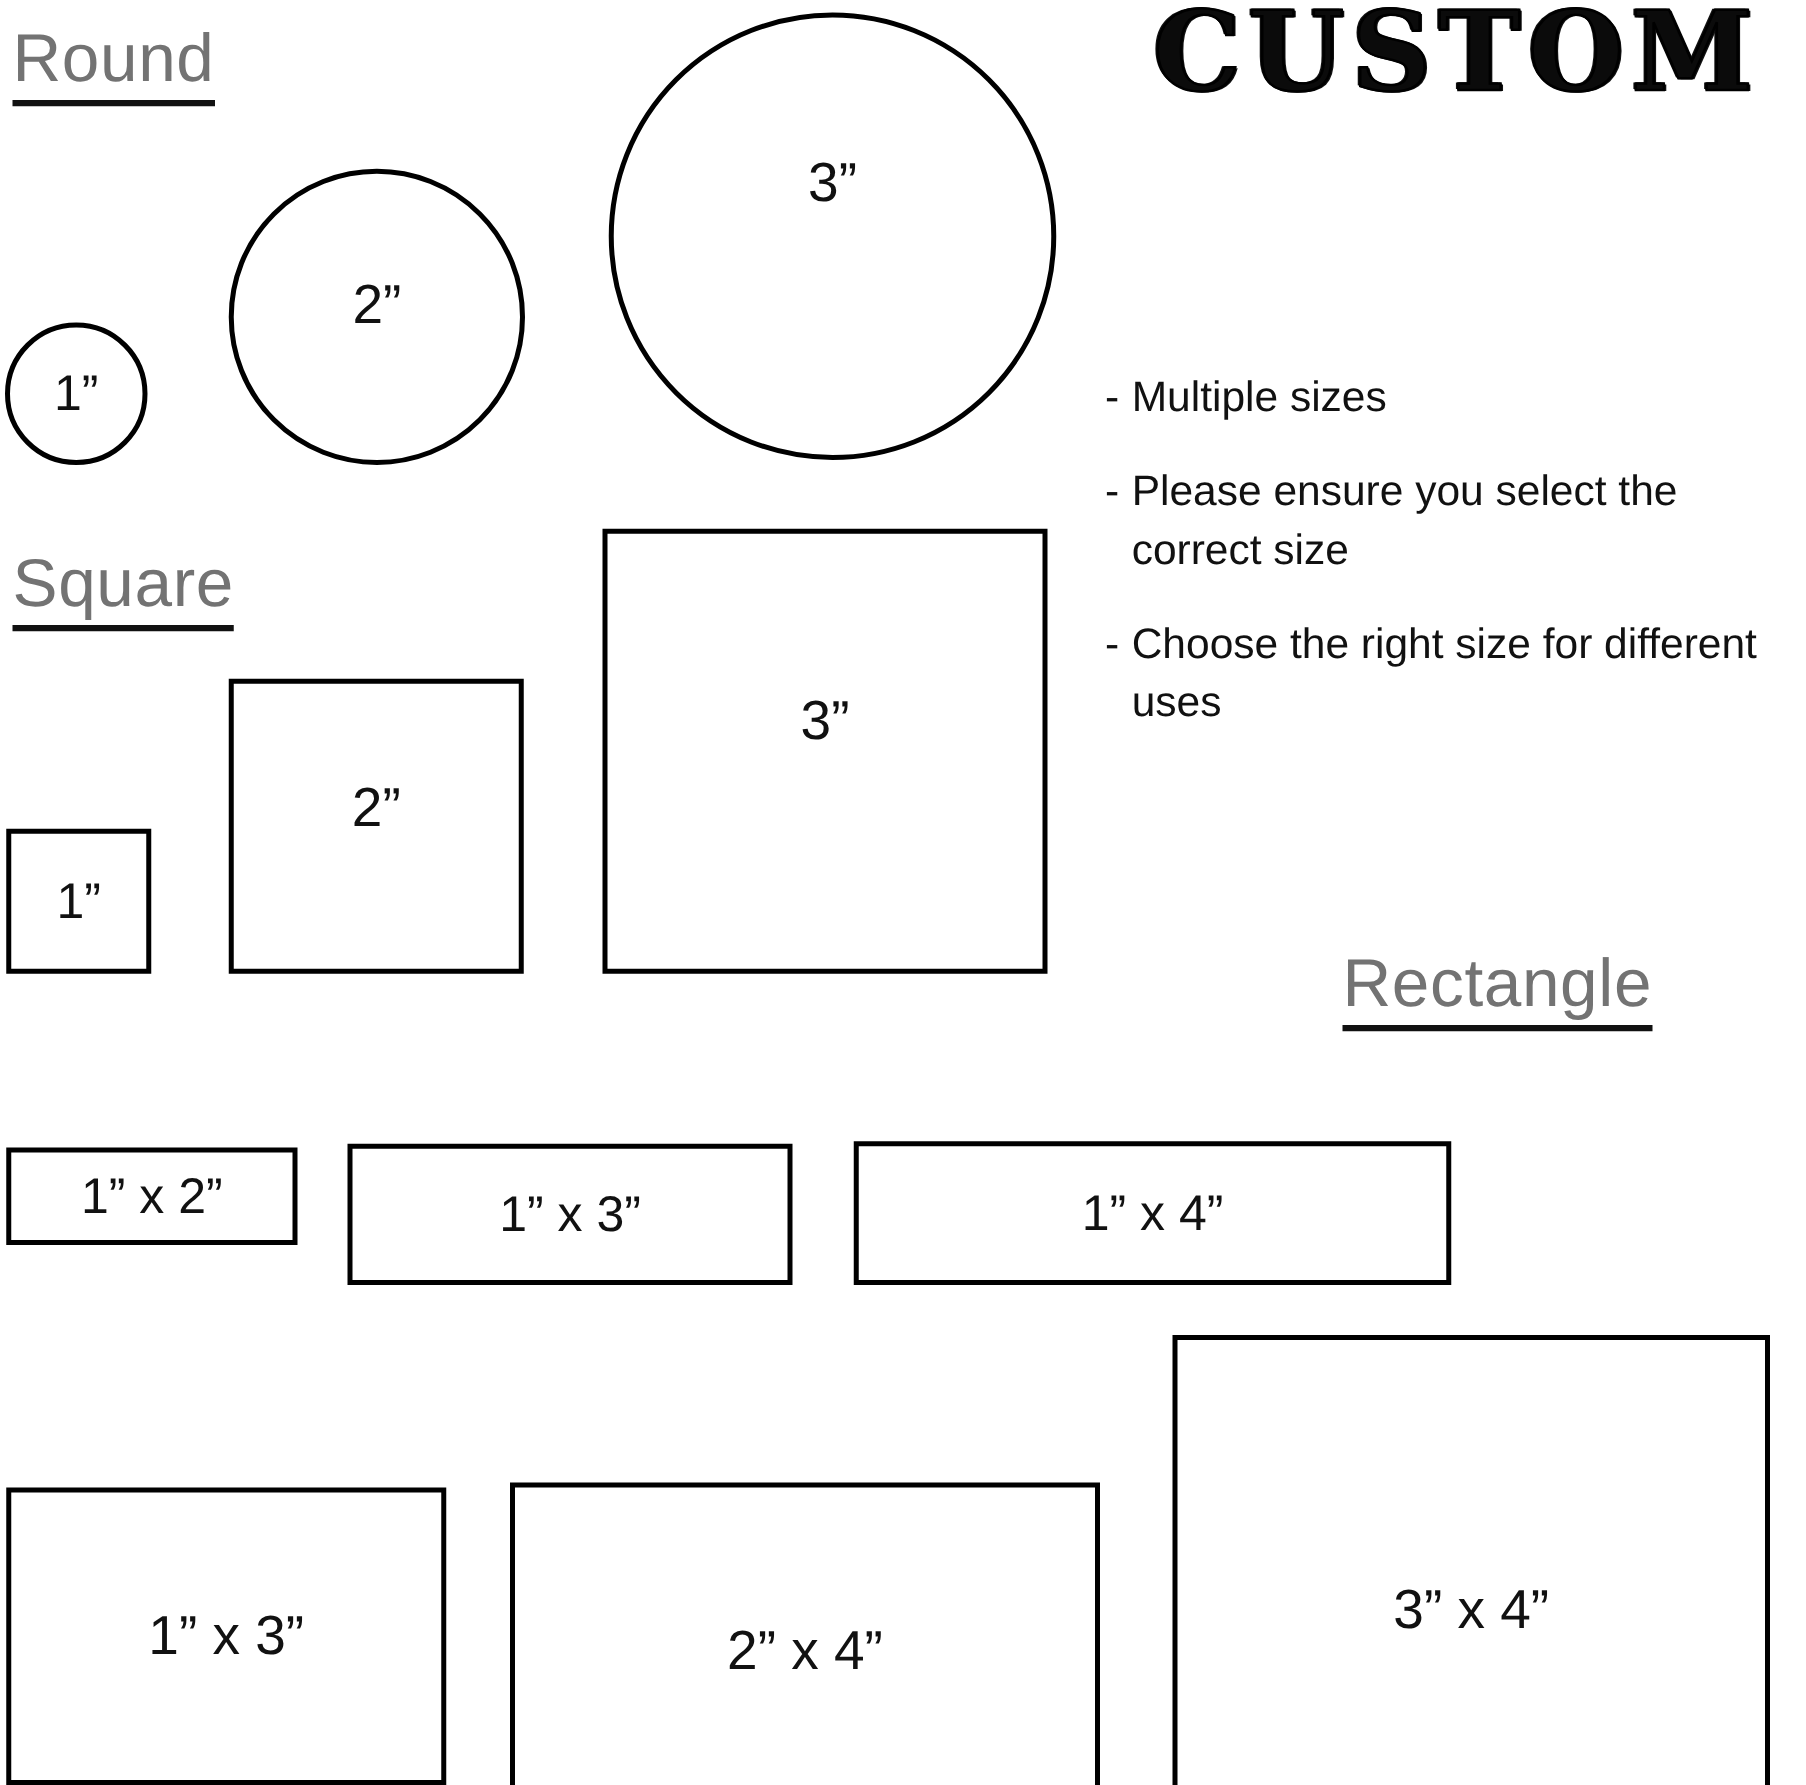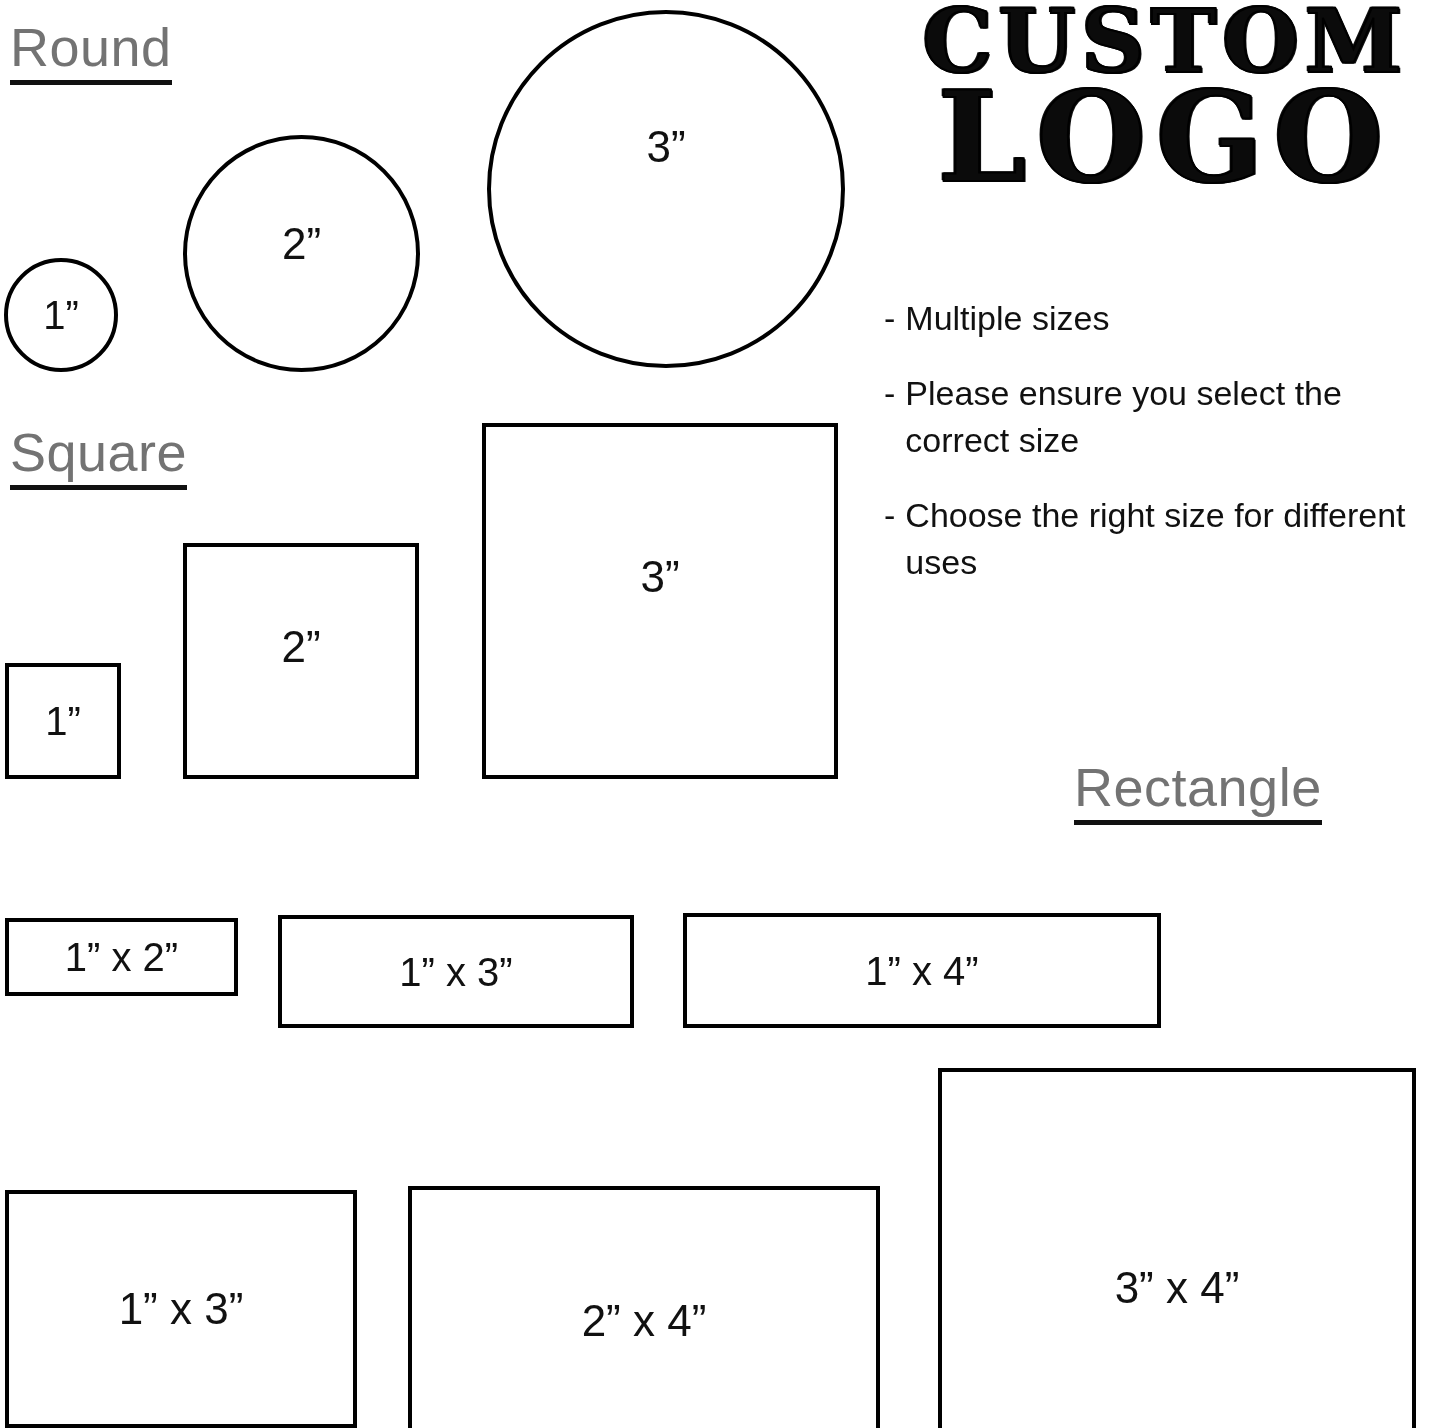--- a/index.html
+++ b/index.html
@@ -114,21 +114,21 @@
   </div>
 
   <div class="abs shape circle" style="left:183px; top:135px; width:237px; height:237px;">
     <span class="shape-label label-offset-circle2">2”</span>
   </div>
 
   <div class="abs shape circle" style="left:487px; top:10px; width:358px; height:358px;">
     <span class="shape-label label-offset-circle3">3”</span>
   </div>
 
-  <div class="abs" style="left:10px; top:425px;">
+  <div class="abs" style="left:10px; top:440px;">
     <span class="section-heading">Square</span>
   </div>
 
   <div class="abs shape" style="left:5px; top:663px; width:116px; height:116px;">
     <span class="shape-label small">1”</span>
   </div>
 
   <div class="abs shape" style="left:183px; top:543px; width:236px; height:236px;">
     <span class="shape-label label-offset-sq2">2”</span>
   </div>
@@ -160,21 +160,20 @@
   <div class="abs shape" style="left:408px; top:1186px; width:472px; height:270px;">
     <span class="shape-label">2” x 4”</span>
   </div>
 
   <div class="abs shape" style="left:938px; top:1068px; width:478px; height:456px;">
     <span class="shape-label label-offset-r34">3” x 4”</span>
   </div>
 
   <div class="logo-wrap">
     <div class="logo-line logo-line-1">CUSTOM</div>
-    <div class="logo-line logo-line-2">LOGO</div>
   </div>
 
   <div class="bullets">
     <div class="bullet">
       <span class="dash">-</span>
       <span class="txt">Multiple sizes</span>
     </div>
     <div class="bullet">
       <span class="dash">-</span>
       <span class="txt">Please ensure you select the correct size</span>

